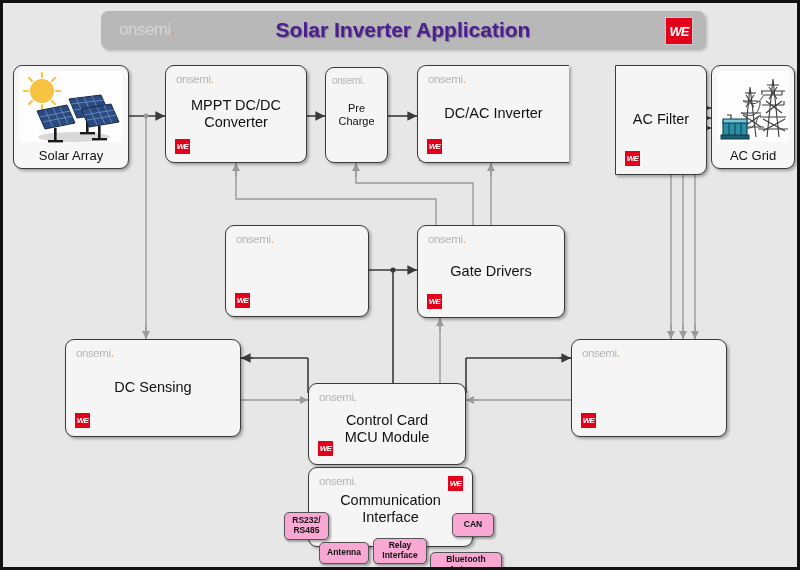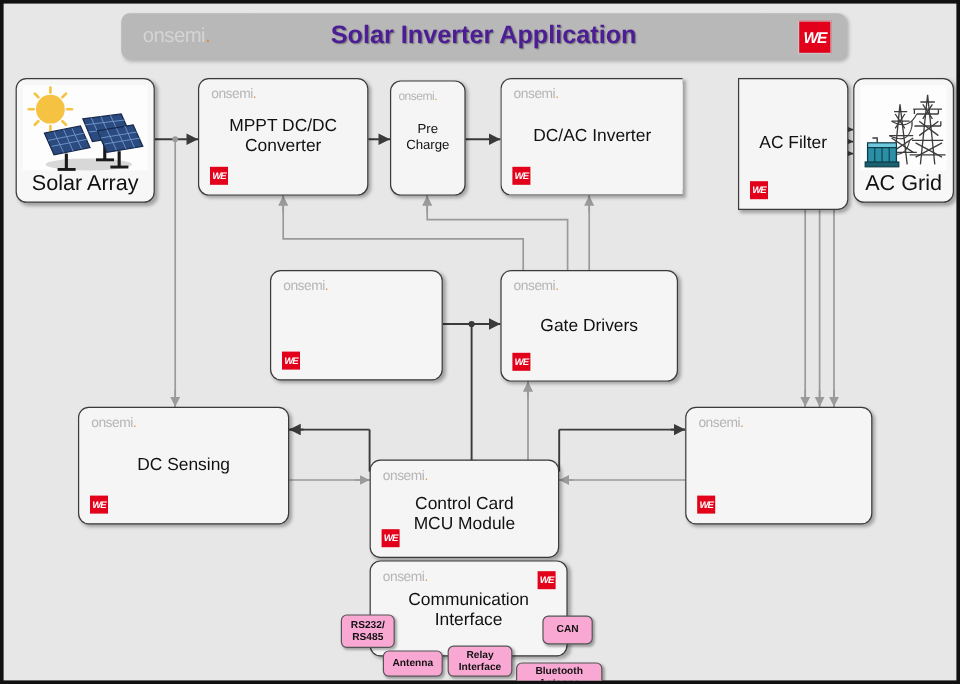--- a/index.html
+++ b/index.html
@@ -71,21 +71,21 @@
     position:absolute;box-sizing:border-box;
     background:#f7f7f7;border:1.6px solid #3a3a3a;border-radius:9px;
     box-shadow:2px 2px 3px rgba(0,0,0,0.30);
   }
   .iconblk .inner{
     position:absolute;left:5px;top:5px;right:5px;bottom:26px;
     background:#fdfdfd;
   }
   .iconblk .cap{
     position:absolute;left:0;right:0;bottom:5px;text-align:center;
-    font-size:18px;color:#111;font-weight:500;
+    font-size:13px;color:#111;font-weight:500;
   }
   .iconblk svg{position:absolute;left:0;top:0;}
   
   .pill{
     position:absolute;box-sizing:border-box;
     background:#f9a8d4;border:1.3px solid #555;border-radius:5px;
     box-shadow:1.5px 1.5px 2px rgba(0,0,0,0.30);
     display:flex;align-items:center;justify-content:center;
     text-align:center;font-size:8.5px;color:#111;font-weight:bold;
     line-height:1.15;padding:1px;

